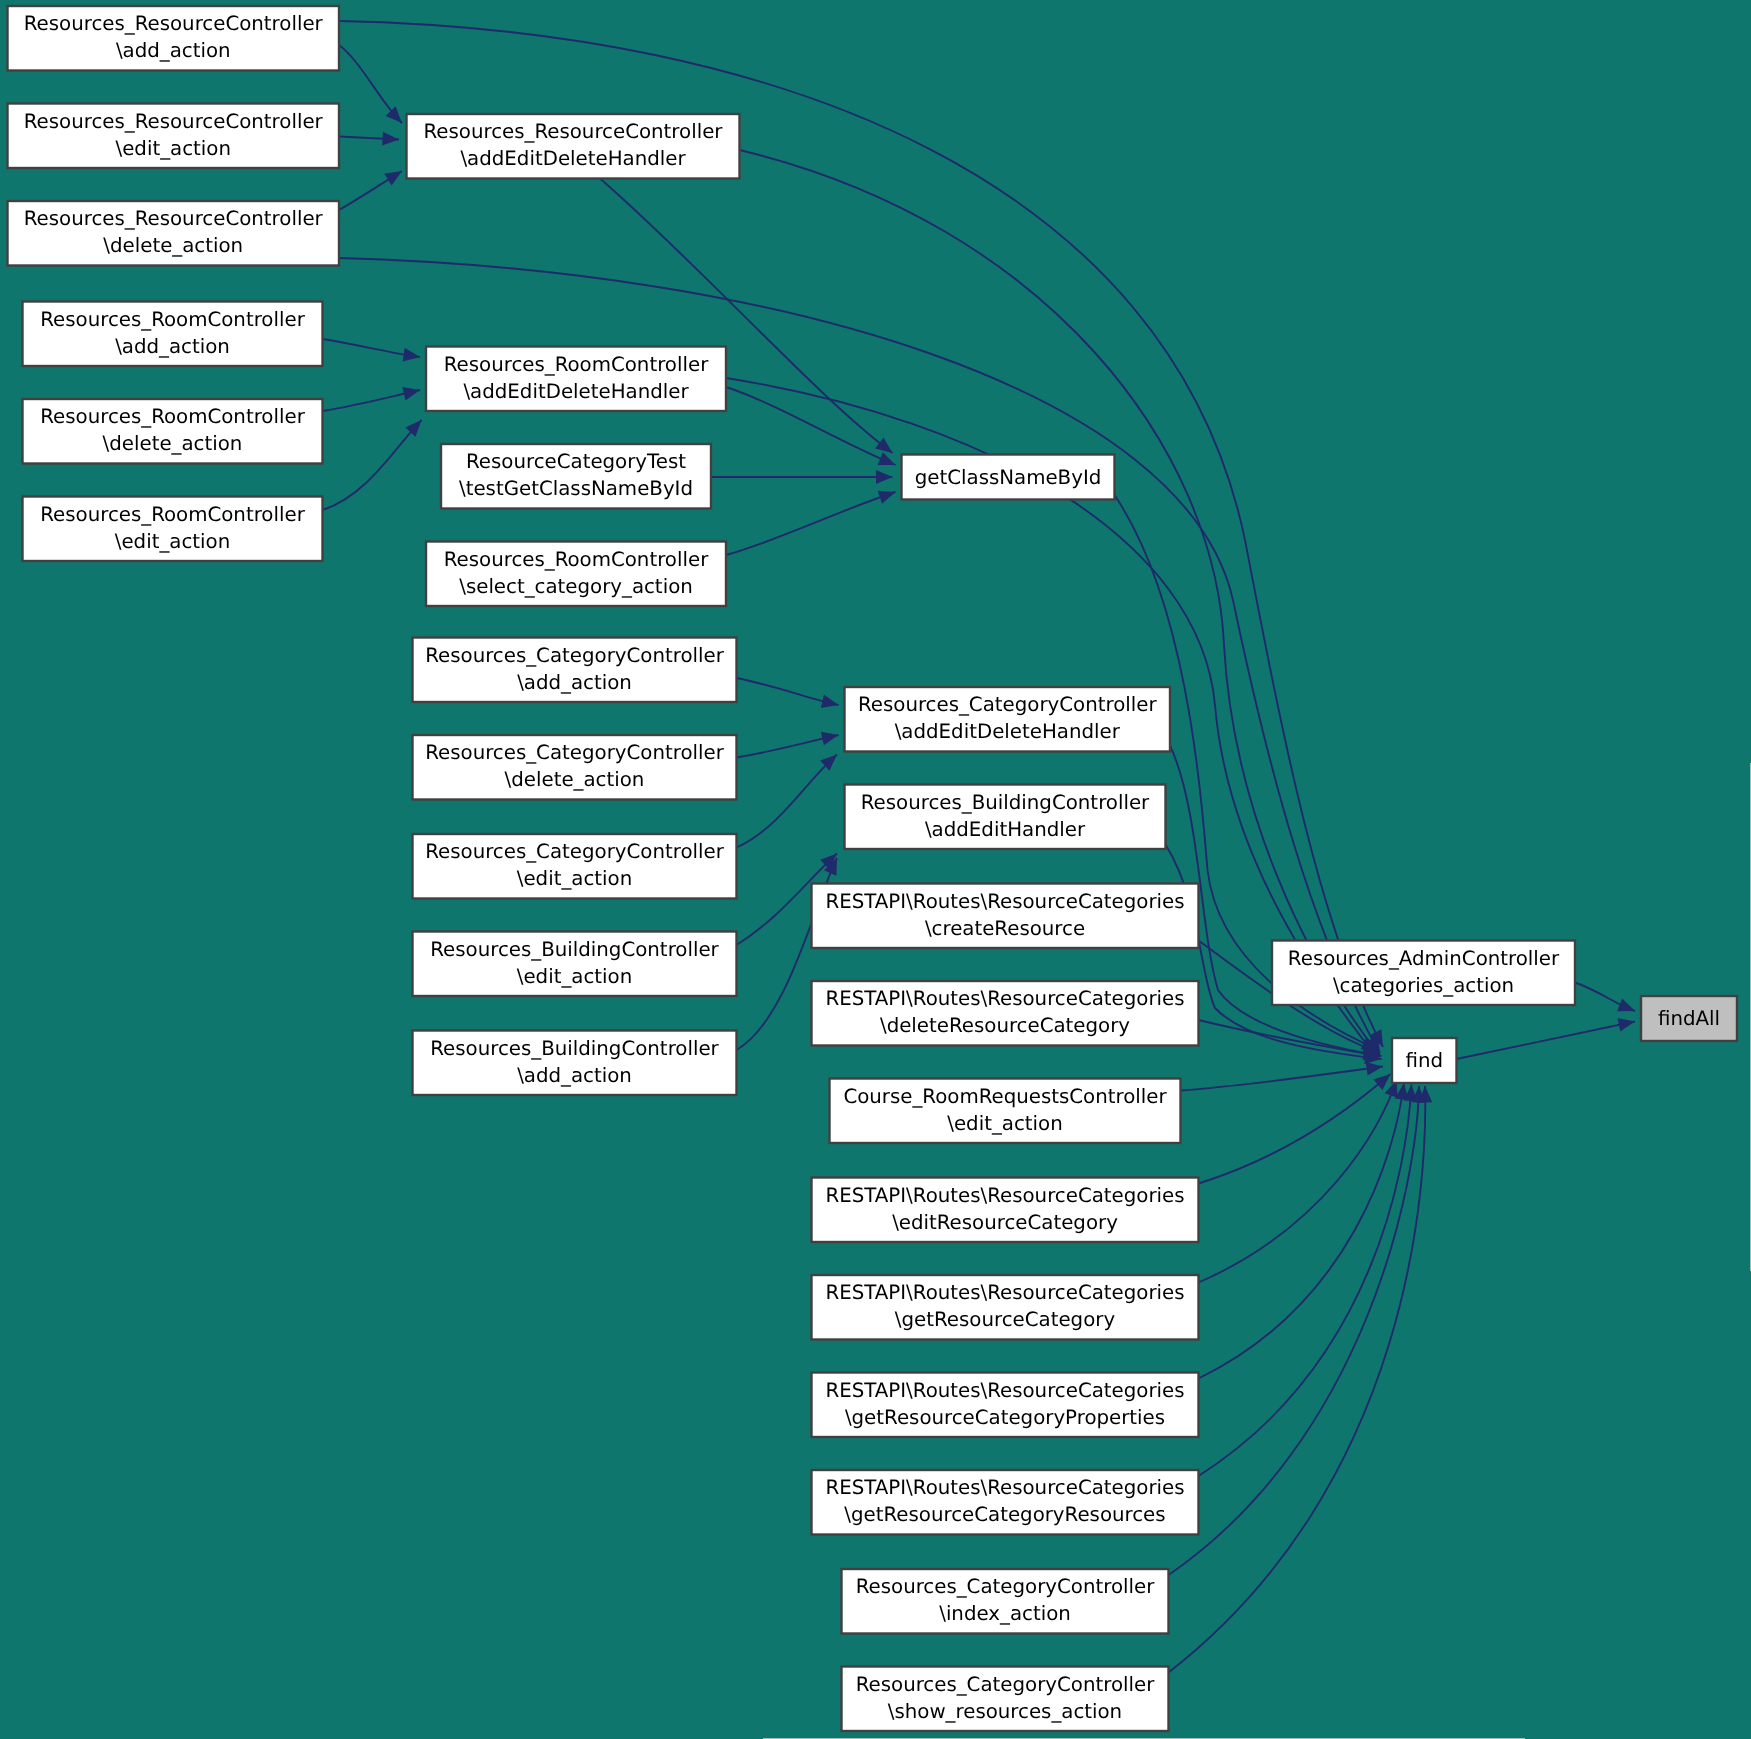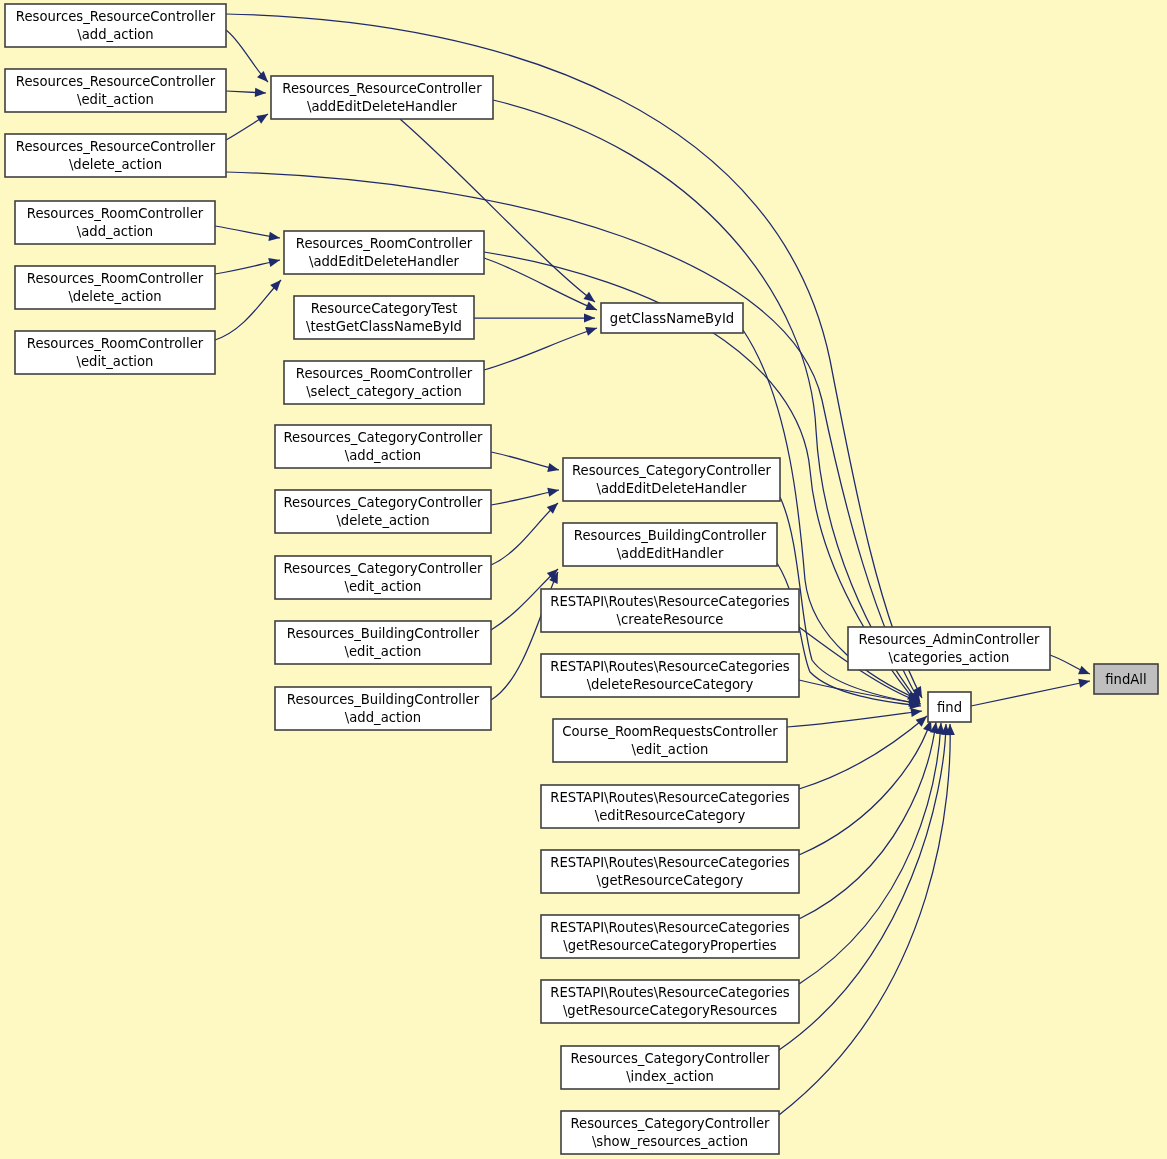--- a/index.html
+++ b/index.html
@@ -1,17 +1,17 @@
 <!DOCTYPE html>
 <html><head>
 <meta charset="utf-8">
 <style>
   html,body{margin:0;padding:0;background:#ffffff;}
   body{font-family:"DejaVu Sans","Liberation Sans",sans-serif;}
-  #graph-root{position:relative;width:1167px;height:1159px;background:#fef9c3;overflow:hidden;}
+  #graph-root{position:relative;width:1167px;height:1159px;background:#0f766e;overflow:hidden;}
   svg.graph-canvas{position:absolute;left:0;top:0;width:1167px;height:1159px;}
   .node-box{fill:#ffffff;stroke:#404040;stroke-width:1.6;}
   .node-box.highlight{fill:#bfbfbf;stroke:#404040;}
   .node-label{font-family:"DejaVu Sans","Liberation Sans",sans-serif;font-size:13.2px;fill:#000000;text-anchor:middle;dominant-baseline:middle;}
   .edge{fill:none;stroke:#1f2a6b;stroke-width:1.25;}
   .arrowhead{fill:#1f2a6b;stroke:none;}
 </style>
 </head>
 <body>
 

